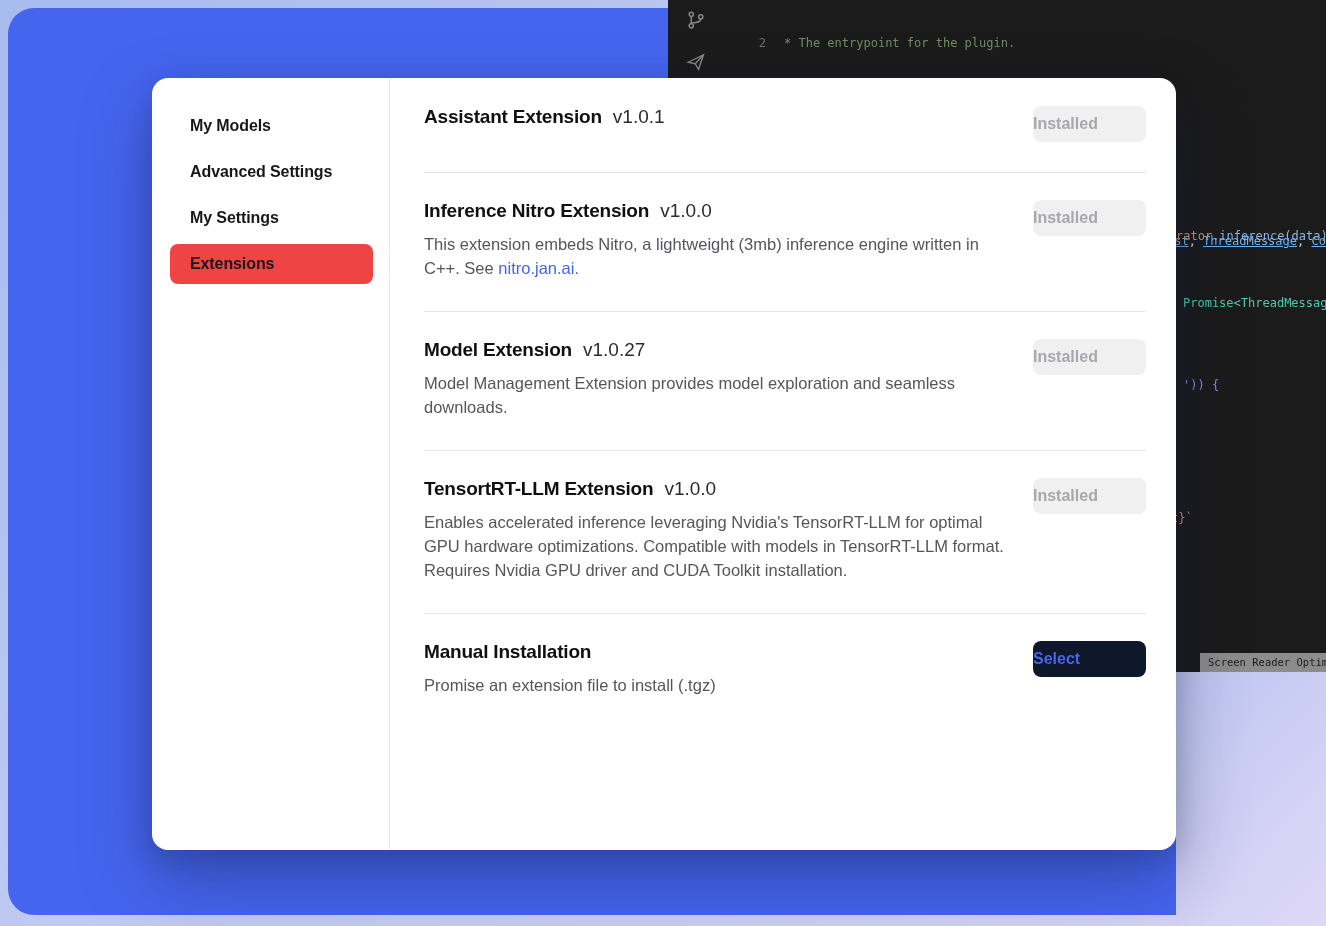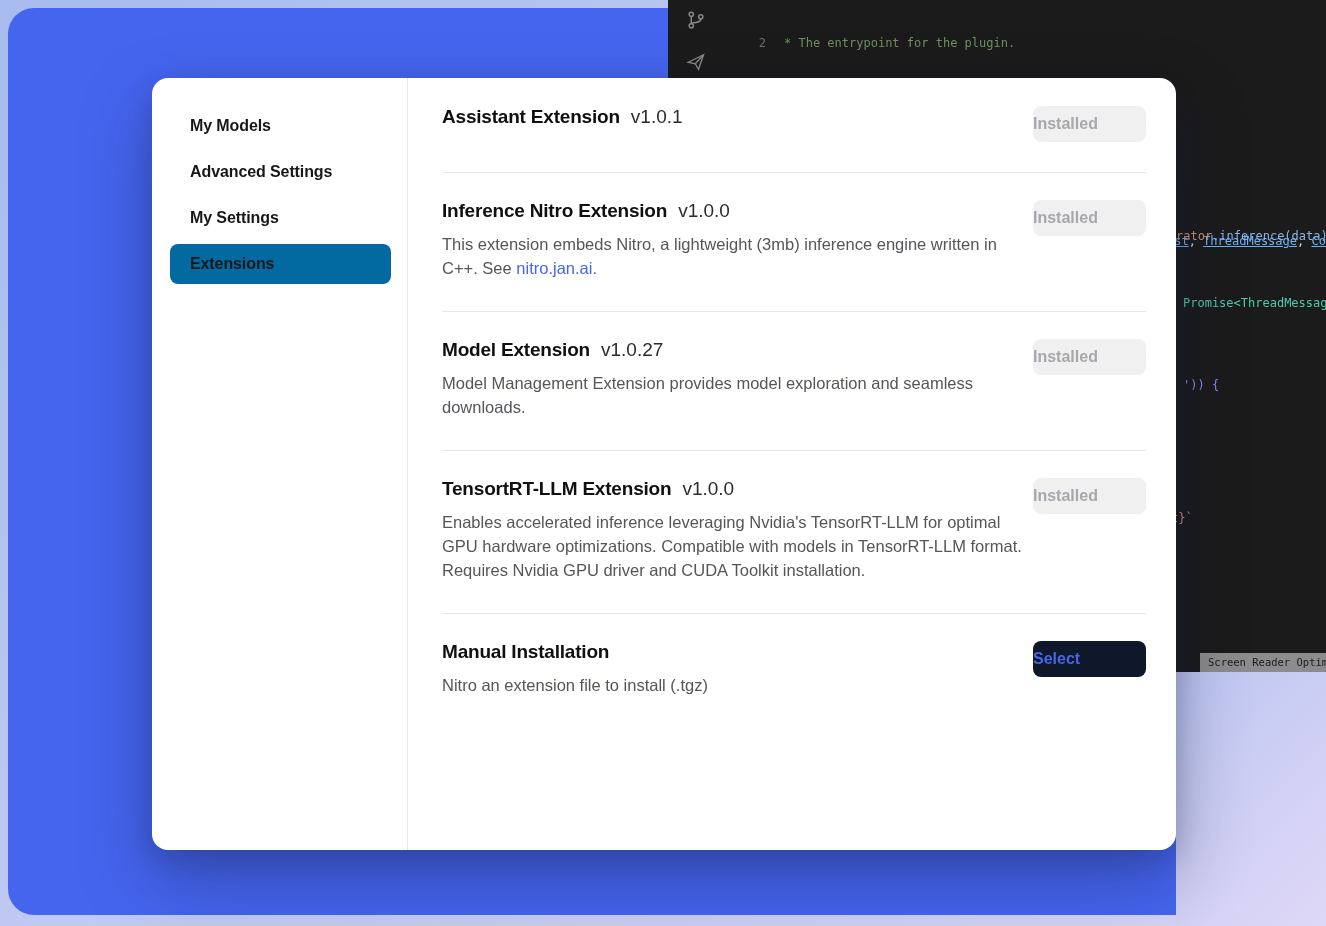--- a/index.html
+++ b/index.html
@@ -63,29 +63,29 @@
 
   
   .modal {
     position: absolute; left: 152px; top: 78px; width: 1024px; height: 772px;
     background: #ffffff; border-radius: 16px;
     box-shadow: 0 30px 70px rgba(20, 25, 60, .35), 0 8px 24px rgba(20, 25, 60, .18);
     display: flex; overflow: hidden;
   }
 
   .sidebar {
-    width: 256px; flex: none; border-right: 1px solid #e7e7ea;
+    width: 238px; flex: none; border-right: 1px solid #e7e7ea;
     padding: 28px 16px 0 18px;
   }
   .side-item {
     padding: 11px 20px; margin-bottom: 6px; border-radius: 8px;
     font-size: 16px; font-weight: 700; color: #17171a; cursor: pointer;
     letter-spacing: -0.1px;
   }
-  .side-item.active { background: #0369a1; }
+  .side-item.active { background: #ef4444; }
 
   .content { flex: 1; padding: 18px 30px 16px 34px; overflow: hidden; }
 
   .ext-row {
     display: flex; align-items: flex-start;
     padding: 27px 0 30px; border-bottom: 1px solid #e7e7ea;
   }
   .ext-row.first { padding-top: 10px; }
   .ext-row.last { border-bottom: none; padding-bottom: 0; }
 
@@ -198,21 +198,21 @@
           <p class="ext-desc"><span>Enables accelerated inference leveraging Nvidia's TensorRT-LLM for optimal GPU hardware optimizations. Compatible with models in TensorRT-LLM format. Requires Nvidia GPU driver and CUDA Toolkit installation.</span></p>
         </div>
         <button class="btn installed">Installed</button>
       </div>
 
       <div class="ext-row last">
         <div class="ext-info">
           <div class="ext-title-line">
             <span class="ext-title">Manual Installation</span>
           </div>
-          <p class="ext-desc"><span>Nitro an extension file to install (.tgz)</span></p>
+          <p class="ext-desc"><span>Promise an extension file to install (.tgz)</span></p>
         </div>
         <button class="btn select">Select</button>
       </div>
 
     </main>
   </div>
 
 </div>
 
 </body></html>

